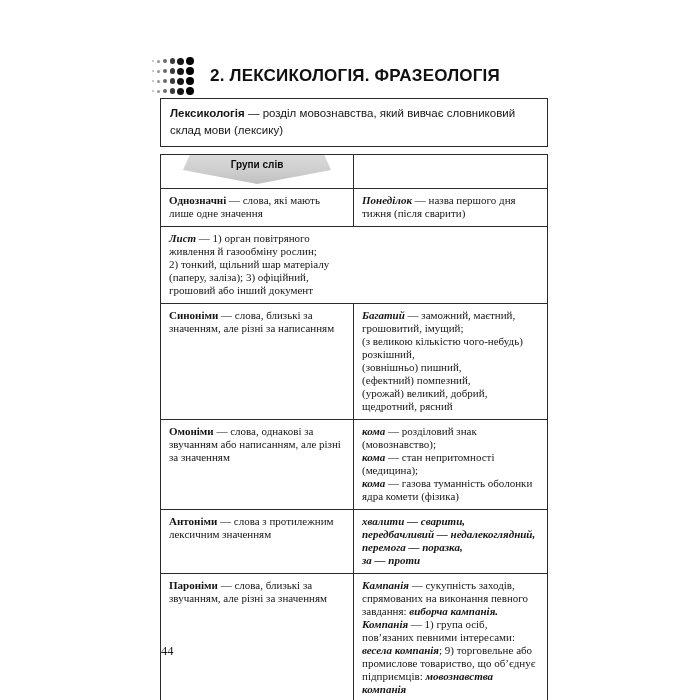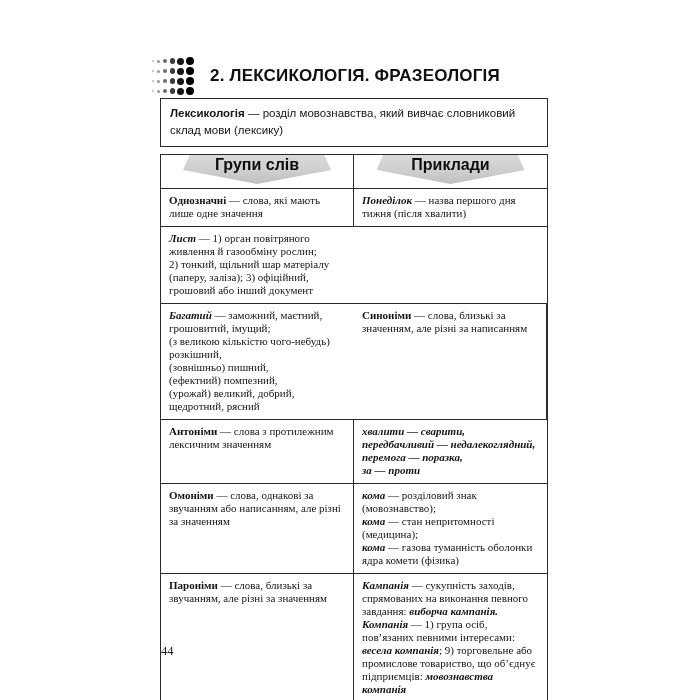--- a/index.html
+++ b/index.html
@@ -94,21 +94,21 @@
   }
   .h-cell.left{border-right:1px solid var(--border);}
   .banner{
     width:148px;
     height:29px;
     clip-path:polygon(4.5% 0, 95.5% 0, 100% 52%, 50% 100%, 0 52%);
     background:linear-gradient(180deg,#d9d9d9 0%,var(--banner) 55%,#bfbfbf 100%);
     text-align:center;
     font-family:"Liberation Sans", sans-serif;
     font-weight:bold;
-    font-size:16px;
+    font-size:10px;
     line-height:19px;
     color:#0d0d0d;
   }
 
   
   .seg-r{font-style:normal;font-weight:normal;}
   .seg-b{font-weight:bold;}
   .seg-bi{font-weight:bold;font-style:italic;}
 
   
@@ -163,61 +163,58 @@
   </div>
 
   <div class="def-box"><span class="seg-b">Лексикологія</span><span class="seg-r"> — розділ мовознавства, який вивчає словниковий склад мови (лексику)</span></div>
 
   <div class="lex-table">
 
     <div class="t-row t-head">
       <div class="h-cell left">
         <div class="banner">Групи слів</div>
       </div>
-      <div class="h-cell">
-        <div class="banner">Приклади</div>
-      </div>
     </div>
 
     <div class="t-row">
       <div class="t-cell left"><span class="seg-b">Однозначні</span><span class="seg-r"> — слова, які мають лише одне значення</span></div>
-      <div class="t-cell"><span class="seg-bi">Понеділок</span><span class="seg-r"> — назва першого дня тижня (після хвалити)</span></div>
+      <div class="t-cell"><span class="seg-bi">Понеділок</span><span class="seg-r"> — назва першого дня тижня (після сварити)</span></div>
     </div>
 
     <div class="t-row">
       <div class="t-cell"><span class="seg-bi">Лист</span><span class="seg-r"> — 1) орган повітряного живлення й газообміну рослин;
 2) тонкий, щільний шар матеріалу (паперу, заліза); 3) офіційний, грошовий або інший документ</span></div>
     </div>
 
     <div class="t-row">
+      <div class="t-cell left"><span class="seg-b">Синоніми</span><span class="seg-r"> — слова, близькі за значенням, але різні за написанням</span></div>
       <div class="t-cell"><span class="seg-bi">Багатий</span><span class="seg-r"> — заможний, маєтний, грошовитий, імущий;
 (з великою кількістю чого-небудь) розкішний,
 (зовнішньо) пишний,
 (ефектний) помпезний,
 (урожай) великий, добрий,
 щедротний, рясний</span></div>
-      <div class="t-cell left"><span class="seg-b">Синоніми</span><span class="seg-r"> — слова, близькі за значенням, але різні за написанням</span></div>
+    </div>
+
+    <div class="t-row">
+      <div class="t-cell left"><span class="seg-b">Омоніми</span><span class="seg-r"> — слова, однакові за звучанням або написанням, але різні за значенням</span></div>
+      <div class="t-cell"><span class="seg-bi">кома</span><span class="seg-r"> — розділовий знак (мовознавство);
+</span><span class="seg-bi">кома</span><span class="seg-r"> — стан непритомності (медицина);
+</span><span class="seg-bi">кома</span><span class="seg-r"> — газова туманність оболонки ядра комети (фізика)</span></div>
     </div>
 
     <div class="t-row">
       <div class="t-cell left"><span class="seg-b">Антоніми</span><span class="seg-r"> — слова з протилежним лексичним значенням</span></div>
       <div class="t-cell"><span class="seg-bi">хвалити — сварити,
 передбачливий — недалекоглядний,
 перемога — поразка,
 за — проти</span></div>
     </div>
 
     <div class="t-row">
-      <div class="t-cell left"><span class="seg-b">Омоніми</span><span class="seg-r"> — слова, однакові за звучанням або написанням, але різні за значенням</span></div>
-      <div class="t-cell"><span class="seg-bi">кома</span><span class="seg-r"> — розділовий знак (мовознавство);
-</span><span class="seg-bi">кома</span><span class="seg-r"> — стан непритомності (медицина);
-</span><span class="seg-bi">кома</span><span class="seg-r"> — газова туманність оболонки ядра комети (фізика)</span></div>
-    </div>
-
-    <div class="t-row">
       <div class="t-cell left"><span class="seg-b">Пароніми</span><span class="seg-r"> — слова, близькі за звучанням, але різні за значенням</span></div>
       <div class="t-cell"><span class="seg-bi">Кампанія</span><span class="seg-r"> — сукупність заходів, спрямованих на виконання певного завдання: </span><span class="seg-bi">виборча кампанія.</span><span class="seg-r">
 </span><span class="seg-bi">Компанія</span><span class="seg-r"> — 1) група осіб, пов’язаних певними інтересами: </span><span class="seg-bi">весела компанія</span><span class="seg-r">; 9) торговельне або промислове товариство, що об’єднує підприємців: </span><span class="seg-bi">мовознавства компанія</span></div>
     </div>
 
   </div>
 </div>
 
 <div class="page-number">44</div>
 

